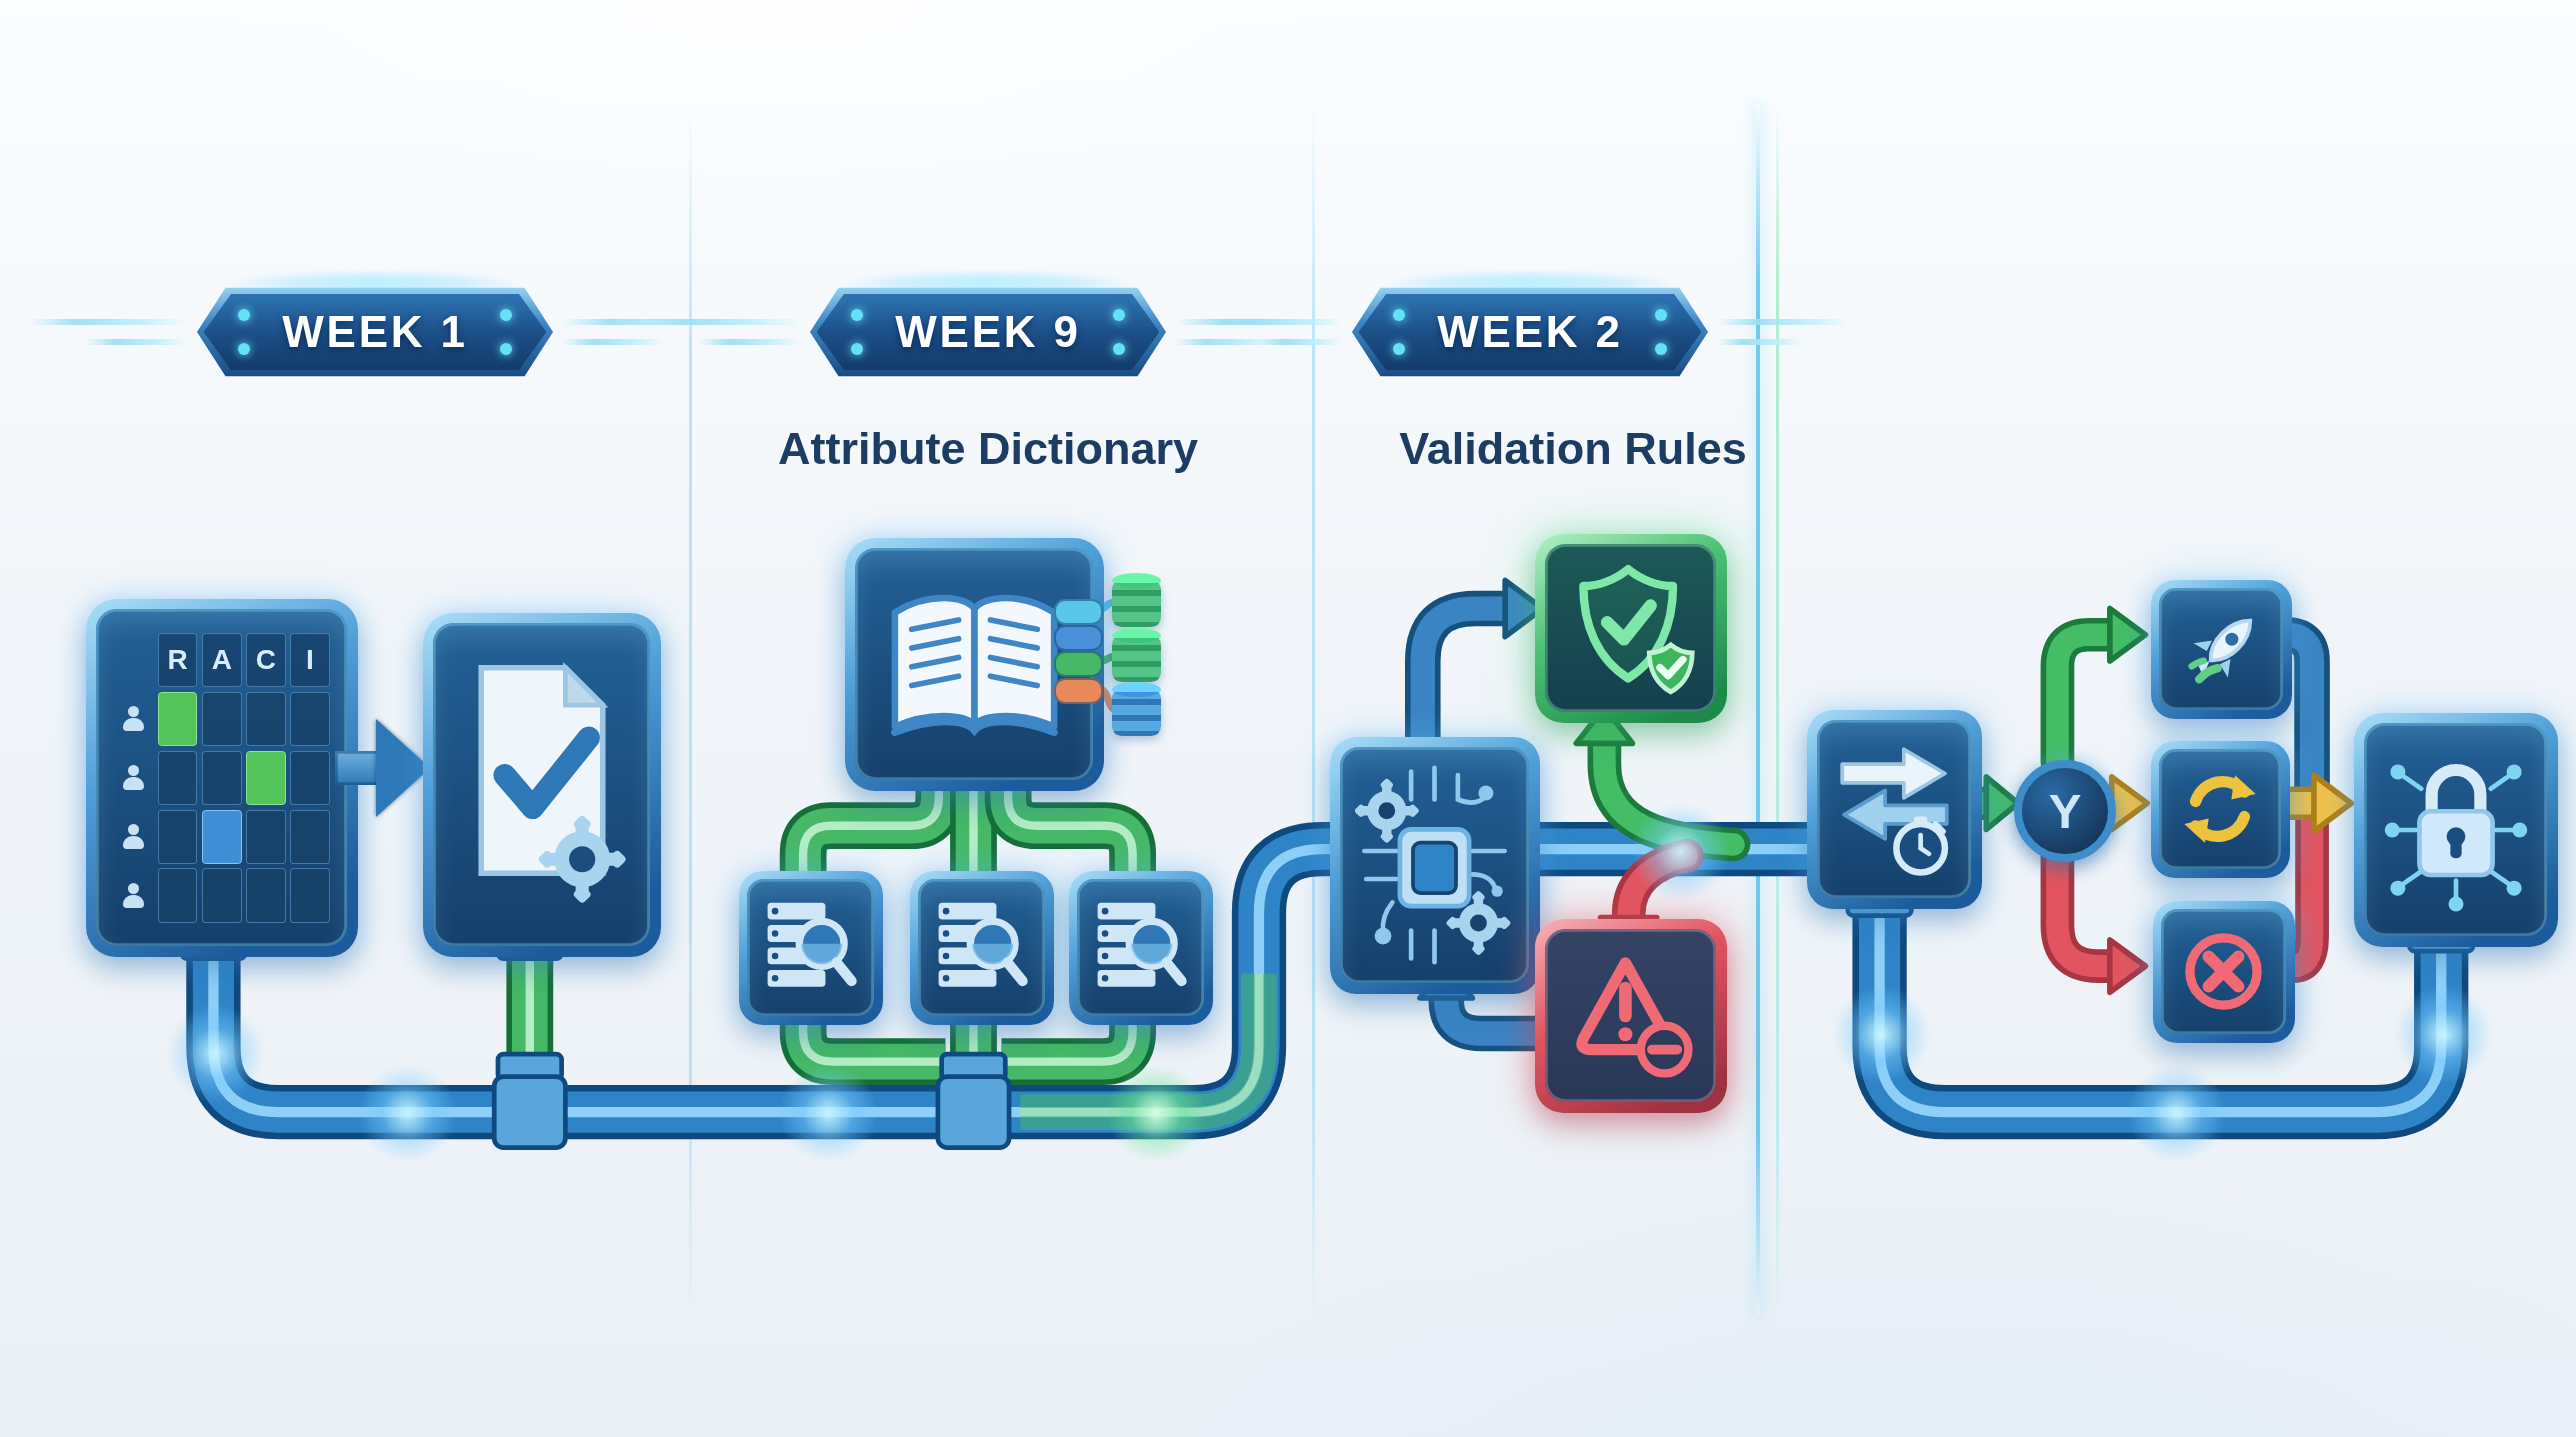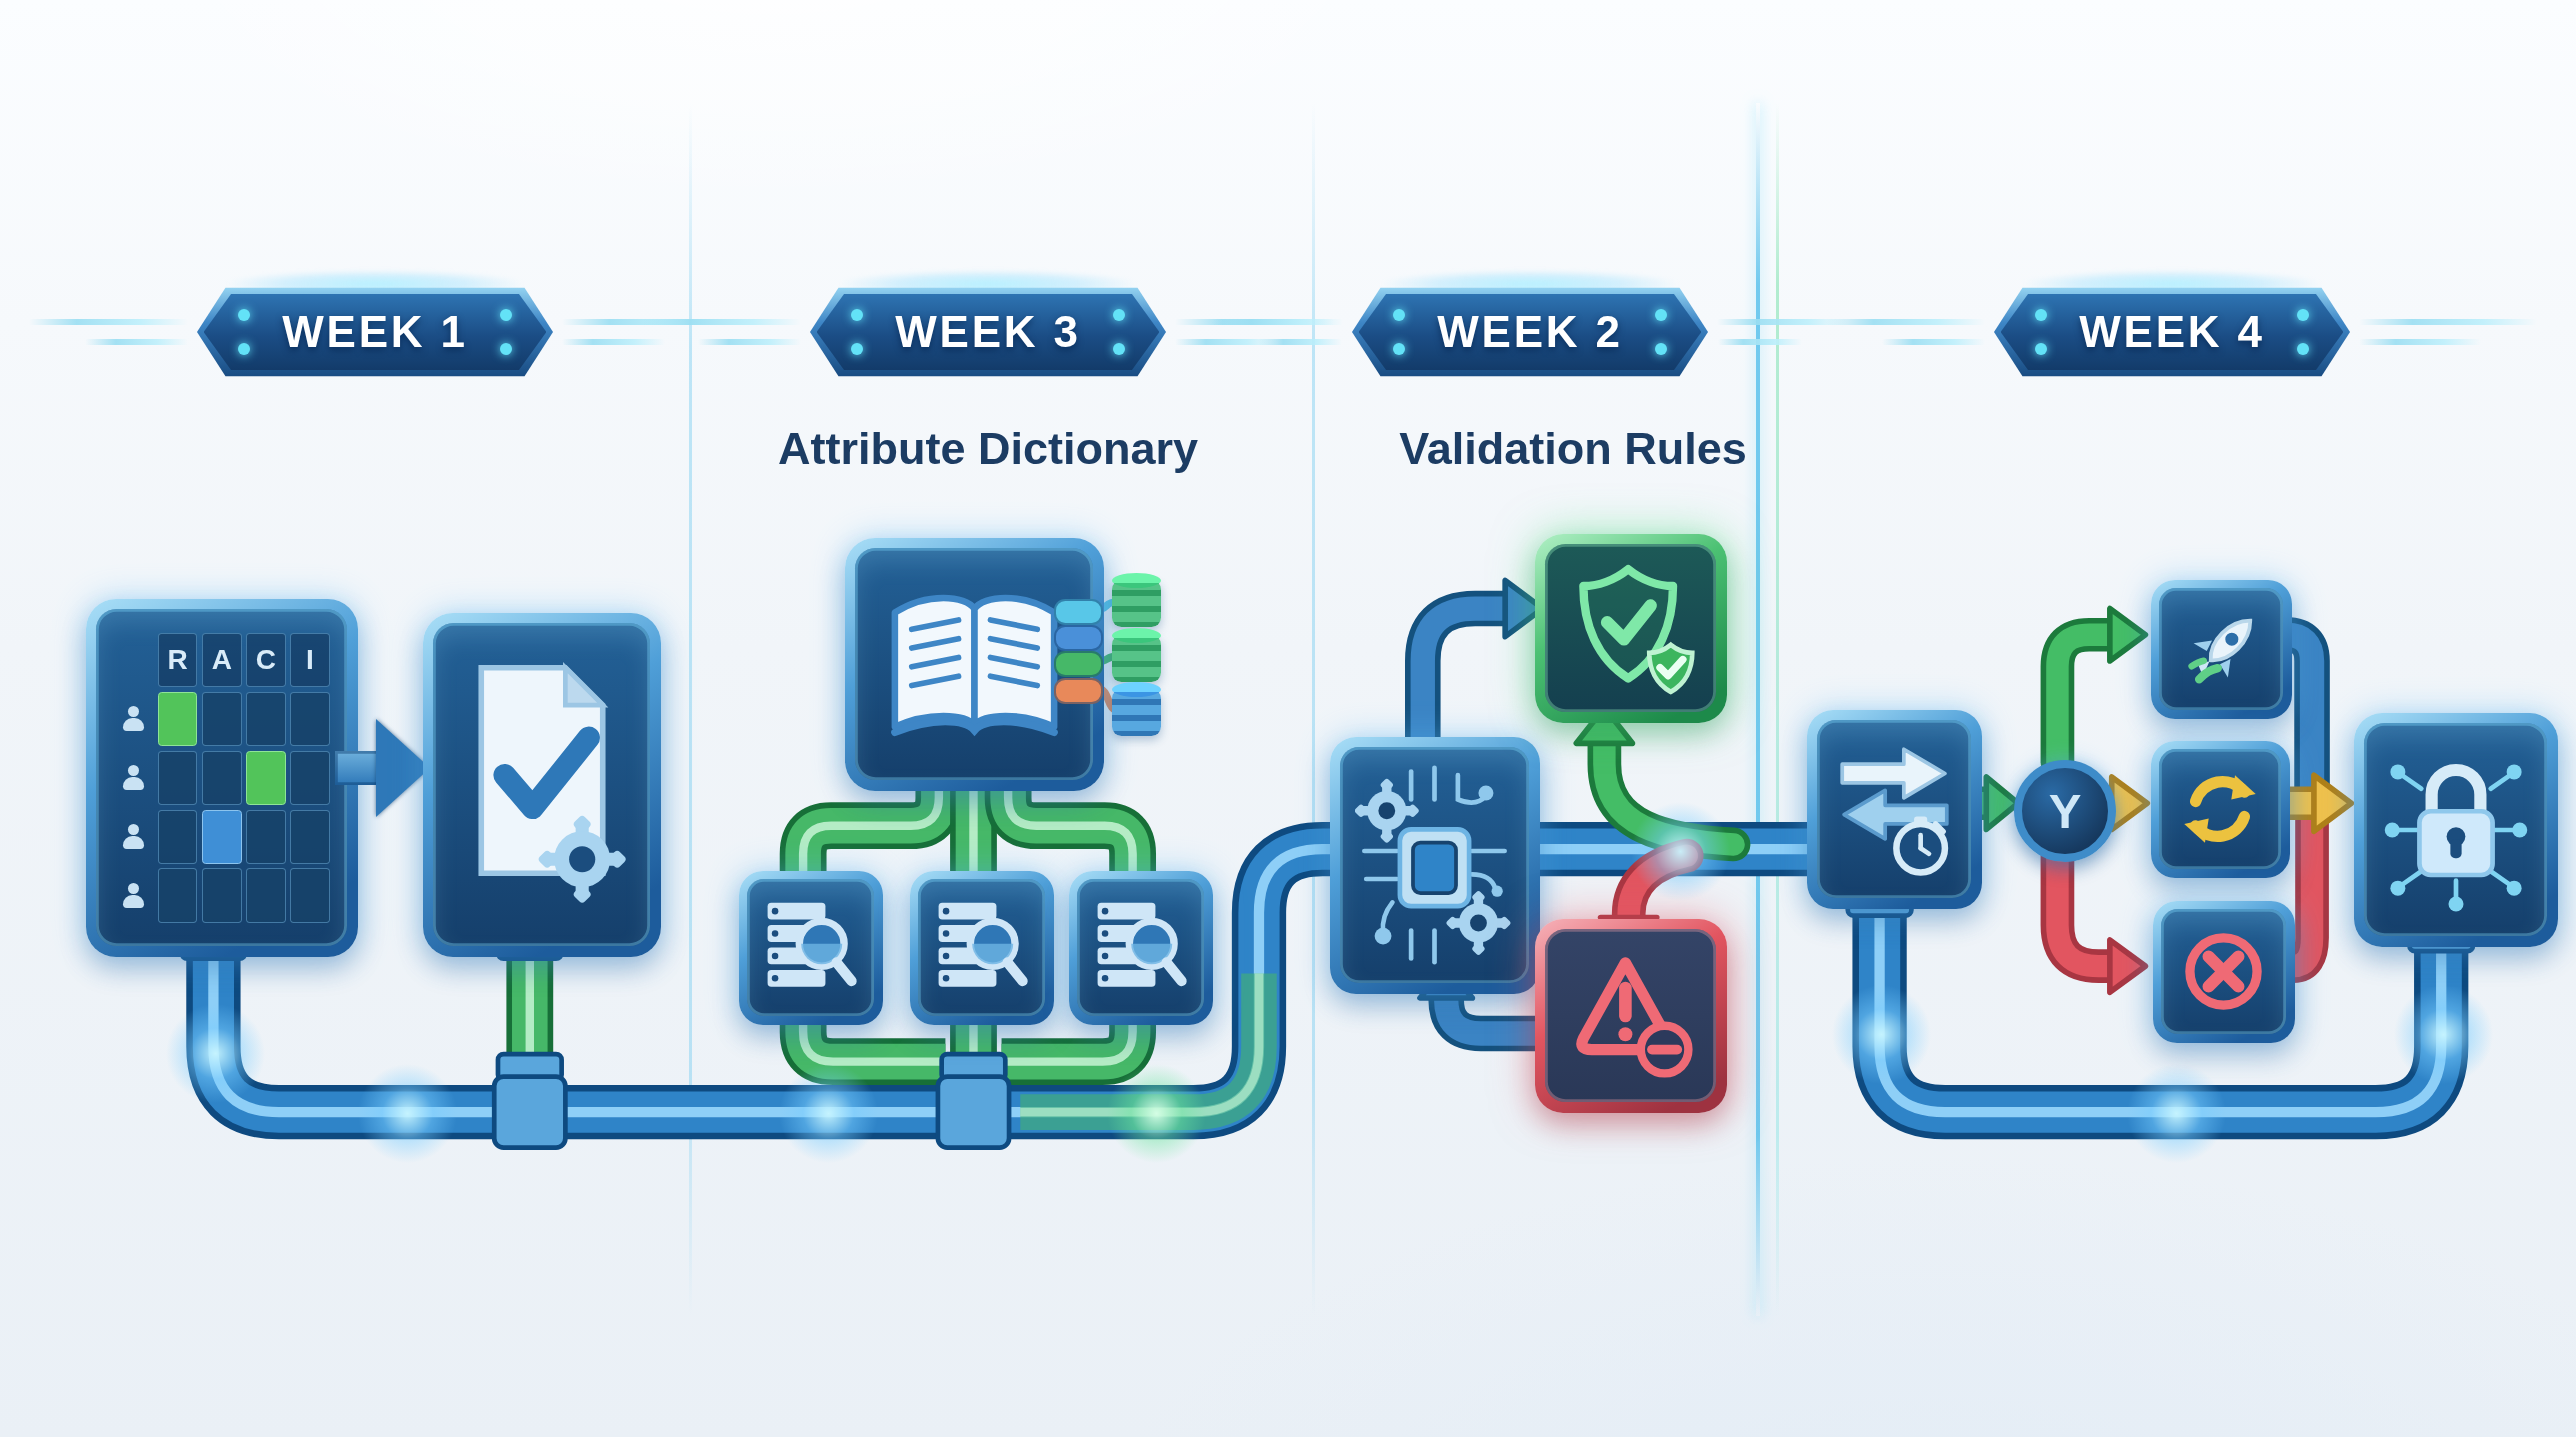--- a/index.html
+++ b/index.html
@@ -258,21 +258,21 @@
     <div class="sline" style="left:-168px;top:34px;width:159px"></div>
     <div class="sline" style="left:-112px;top:54px;width:103px"></div>
     <div class="sline" style="right:-168px;top:34px;width:159px"></div>
     <div class="sline" style="right:-112px;top:54px;width:103px"></div>
   </div>
 
   <div class="badge-wrap z3" style="left:810px;top:285px">
     <div class="badge-glow"></div>
     <div class="badge"></div>
     <div class="badge-in">
-        <span class="badge-label">WEEK 3</span>
+        <span class="badge-label">WEEK 9</span>
       </div>
     <div class="cdot" style="left:41px;top:24px"></div>
     <div class="cdot" style="left:41px;bottom:24px"></div>
     <div class="cdot" style="right:41px;top:24px"></div>
     <div class="cdot" style="right:41px;bottom:24px"></div>
     <div class="sline" style="left:-168px;top:34px;width:159px"></div>
     <div class="sline" style="left:-112px;top:54px;width:103px"></div>
     <div class="sline" style="right:-168px;top:34px;width:159px"></div>
     <div class="sline" style="right:-112px;top:54px;width:103px"></div>
   </div>
@@ -288,35 +288,20 @@
     <div class="cdot" style="left:41px;bottom:24px"></div>
     <div class="cdot" style="right:41px;top:24px"></div>
     <div class="cdot" style="right:41px;bottom:24px"></div>
     <div class="sline" style="left:-140px;top:34px;width:131px"></div>
     <div class="sline" style="left:-94px;top:54px;width:84px"></div>
     <div class="sline" style="right:-140px;top:34px;width:131px"></div>
     <div class="sline" style="right:-94px;top:54px;width:84px"></div>
   </div>
   <div class="week-title z3" style="left:1573px;top:423px">Validation Rules</div>
 
-  <div class="badge-wrap z3" style="left:1994px;top:285px">
-    <div class="badge-glow"></div>
-    <div class="badge"></div>
-    <div class="badge-in">
-        <span class="badge-label">WEEK 4</span>
-      </div>
-    <div class="cdot" style="left:41px;top:24px"></div>
-    <div class="cdot" style="left:41px;bottom:24px"></div>
-    <div class="cdot" style="right:41px;top:24px"></div>
-    <div class="cdot" style="right:41px;bottom:24px"></div>
-    <div class="sline" style="left:-168px;top:34px;width:159px"></div>
-    <div class="sline" style="left:-112px;top:54px;width:103px"></div>
-    <div class="sline" style="right:-187px;top:34px;width:178px"></div>
-    <div class="sline" style="right:-131px;top:54px;width:122px"></div>
-  </div>
 
   <div class="panel z3" style="left:86px;top:599px;width:251px;height:337px">
     <div class="panel-in">
       <div class="raci-grid">
         <div class="rcell blank"></div>
         <div class="rcell hdr">R</div>
         <div class="rcell hdr">A</div>
         <div class="rcell hdr">C</div>
         <div class="rcell hdr">I</div>
         <div class="rcell blank">

